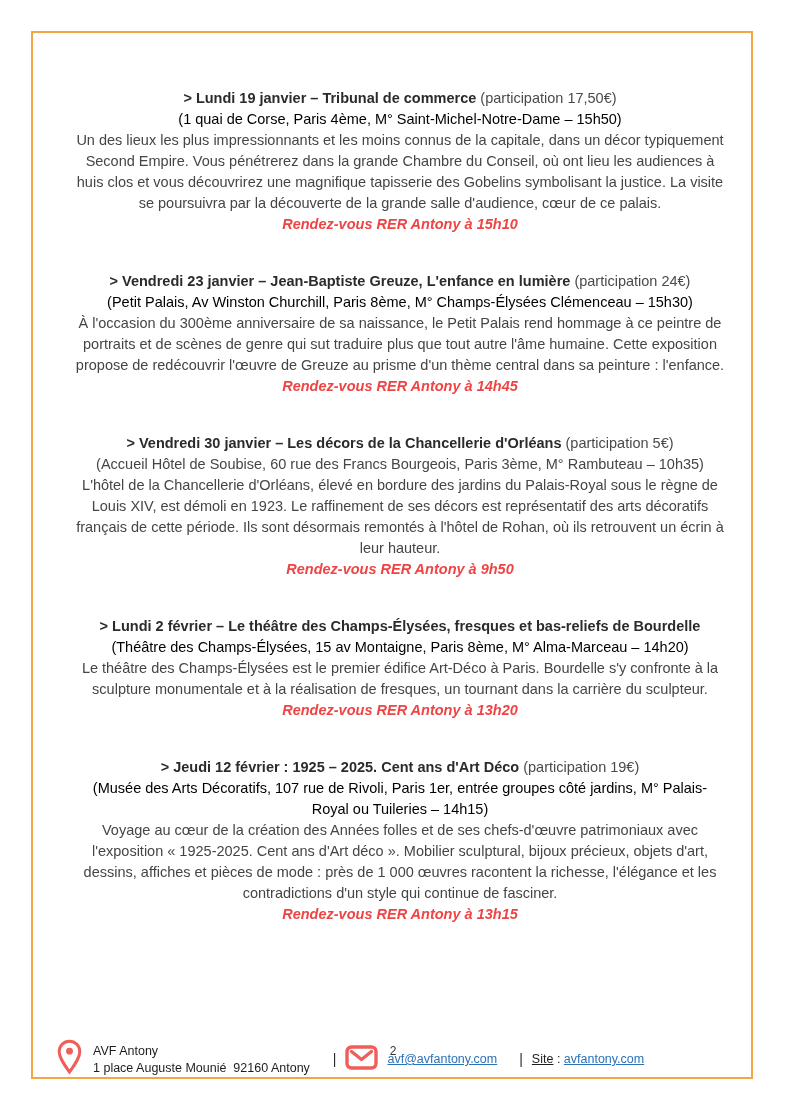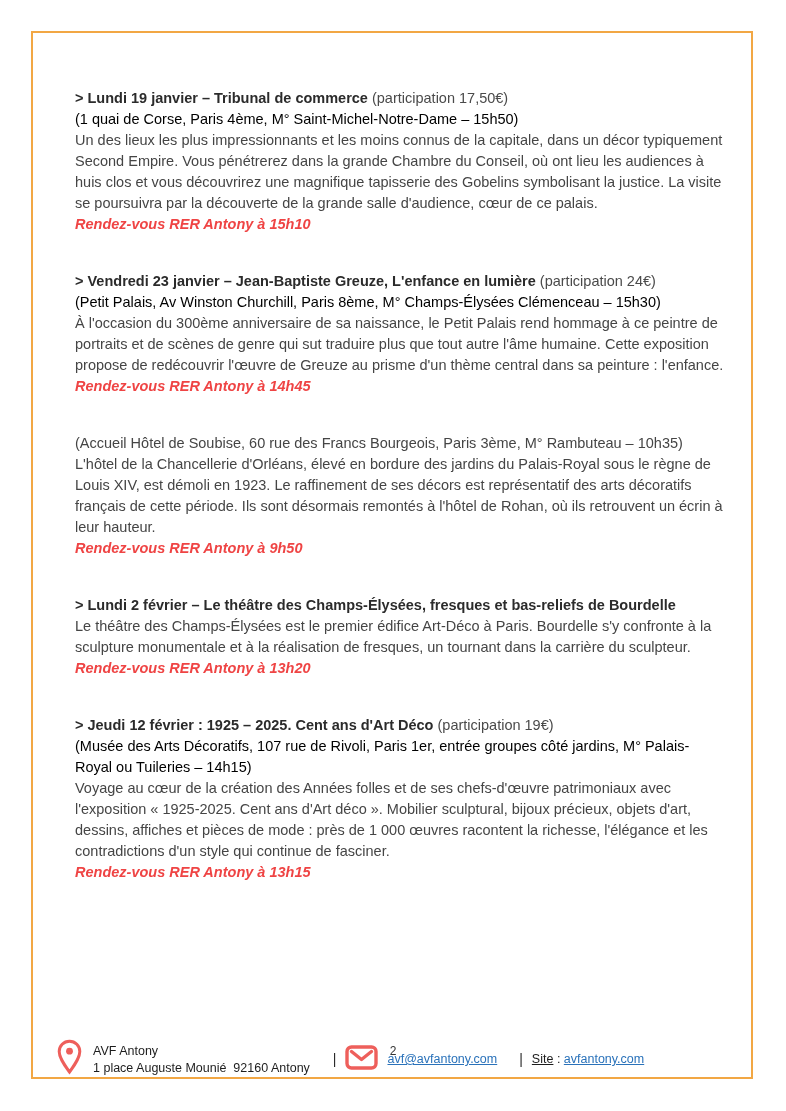--- a/index.html
+++ b/index.html
@@ -20,21 +20,21 @@
     pointer-events: none;
   }
   .content {
     position: absolute;
     left: 75px; top: 88px;
     width: 650px;
     font-size: 14.5px;
     line-height: 21px;
     color: #454545;
   }
-  .event { margin-bottom: 36px; }
+  .event { margin-bottom: 36px; text-align: center; }
   .event-title-line { color: #2b2b2b; }
   .bold { font-weight: bold; color: #2b2b2b; }
   .participation { font-weight: normal; color: #4a4a4a; }
   .participation-block { color: #4a4a4a; }
   .event-address { color: #000000; }
   .event-description { color: #454545; }
   .meetup {
     color: #ef4444;
     font-weight: bold;
     font-style: italic;
@@ -84,26 +84,28 @@
     </article>
 
     <article class="event">
       <div class="event-title-line"><span class="bold">&gt; Vendredi 23 janvier – Jean-Baptiste Greuze, L'enfance en lumière</span> <span class="participation">(participation 24€)</span></div>
       <div class="event-address">(Petit Palais, Av Winston Churchill, Paris 8ème, M° Champs-Élysées Clémenceau – 15h30)</div>
       <div class="event-description">À l'occasion du 300ème anniversaire de sa naissance, le Petit Palais rend hommage à ce peintre de portraits et de scènes de genre qui sut traduire plus que tout autre l'âme humaine. Cette exposition propose de redécouvrir l'œuvre de Greuze au prisme d'un thème central dans sa peinture : l'enfance.</div>
       <div class="meetup">Rendez-vous RER Antony à 14h45</div>
     </article>
 
     <article class="event">
+      <div class="event-title-line"><span class="bold">&gt; Vendredi 30 janvier – Les décors de la Chancellerie d'Orléans</span> <span class="participation">(participation 5€)</span></div>
       <div class="event-description">(Accueil Hôtel de Soubise, 60 rue des Francs Bourgeois, Paris 3ème, M° Rambuteau – 10h35) L'hôtel de la Chancellerie d'Orléans, élevé en bordure des jardins du Palais-Royal sous le règne de Louis XIV, est démoli en 1923. Le raffinement de ses décors est représentatif des arts décoratifs français de cette période. Ils sont désormais remontés à l'hôtel de Rohan, où ils retrouvent un écrin à leur hauteur.</div>
       <div class="meetup">Rendez-vous RER Antony à 9h50</div>
     </article>
 
     <article class="event">
       <div class="event-title-line"><span class="bold">&gt; Lundi 2 février – Le théâtre des Champs-Élysées, fresques et bas-reliefs de Bourdelle</span></div>
+      <div class="event-address">(Théâtre des Champs-Élysées, 15 av Montaigne, Paris 8ème, M° Alma-Marceau – 14h20)</div>
       <div class="event-description">Le théâtre des Champs-Élysées est le premier édifice Art-Déco à Paris. Bourdelle s'y confronte à la sculpture monumentale et à la réalisation de fresques, un tournant dans la carrière du sculpteur.</div>
       <div class="meetup">Rendez-vous RER Antony à 13h20</div>
     </article>
 
     <article class="event">
       <div class="event-title-line"><span class="bold">&gt; Jeudi 12 février : 1925 – 2025. Cent ans d'Art Déco</span> <span class="participation">(participation 19€)</span></div>
       <div class="event-address">(Musée des Arts Décoratifs, 107 rue de Rivoli, Paris 1er, entrée groupes côté jardins, M° Palais-Royal ou Tuileries – 14h15)</div>
       <div class="event-description">Voyage au cœur de la création des Années folles et de ses chefs-d'œuvre patrimoniaux avec l'exposition « 1925-2025. Cent ans d'Art déco ». Mobilier sculptural, bijoux précieux, objets d'art, dessins, affiches et pièces de mode : près de 1 000 œuvres racontent la richesse, l'élégance et les contradictions d'un style qui continue de fasciner.</div>
       <div class="meetup">Rendez-vous RER Antony à 13h15</div>
     </article>

